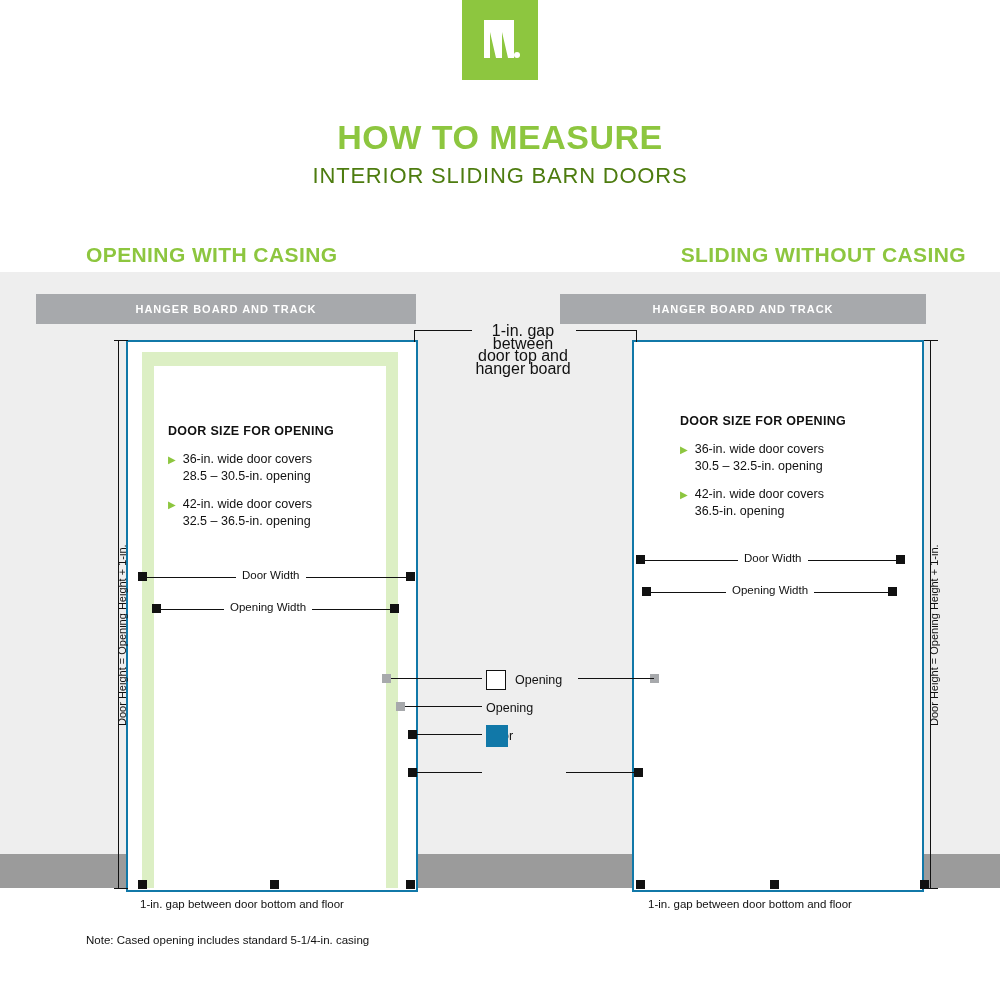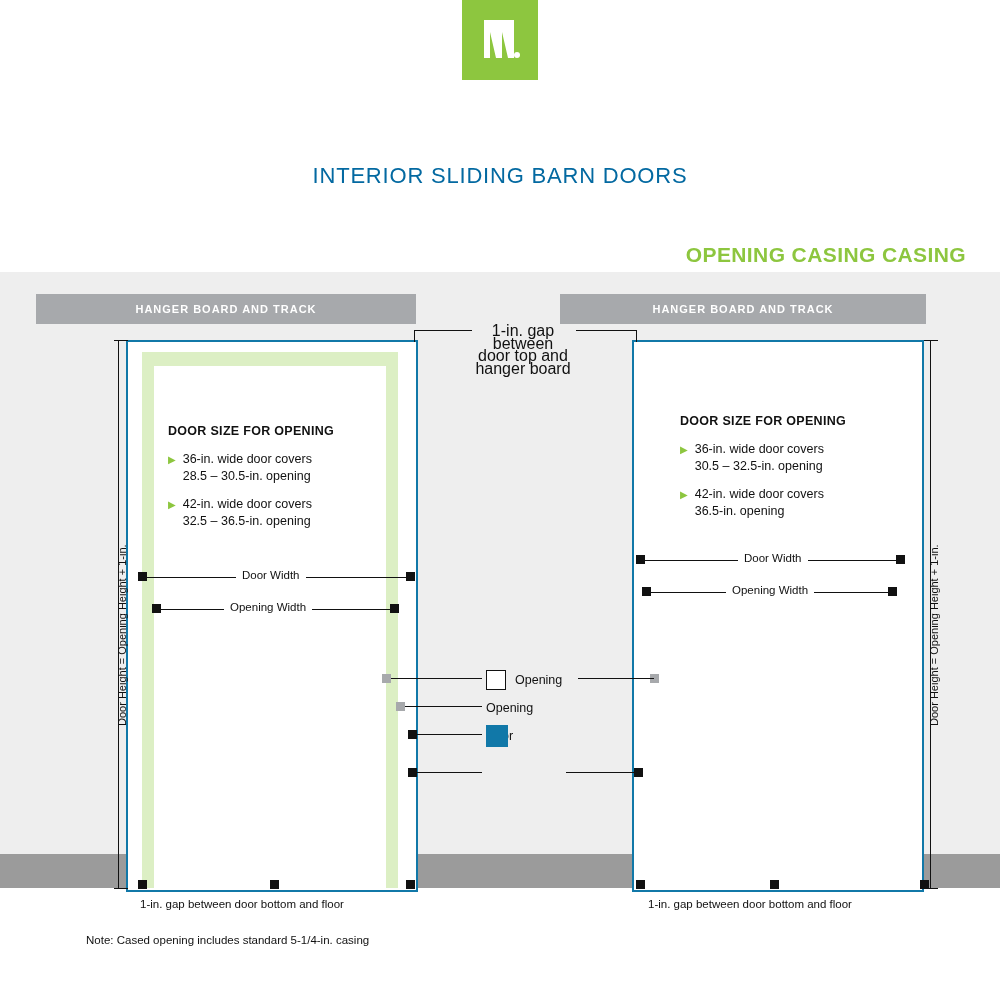--- a/index.html
+++ b/index.html
@@ -43,21 +43,21 @@
     color: #8dc63f;
   }
   .subtitle {
     position: absolute;
     top: 163px;
     left: 0;
     width: 1000px;
     text-align: center;
     font-size: 22px;
     letter-spacing: 0.8px;
-    color: #0369a1;
+    color: #4d7c0f;
   }
 
   .section-head {
     position: absolute;
     font-size: 21px;
     font-weight: bold;
     color: #8dc63f;
     letter-spacing: 0.4px;
   }
   .section-head.left  { left: 86px;  top: 243px; }
@@ -243,23 +243,25 @@
 <div class="page">
 
   <div class="logo">
     <svg width="76" height="80" viewBox="0 0 76 80">
       <path d="M22 22 L22 58 L28 58 L28 32 L34 58 L40 58 L40 32 L46 58 L52 58 L52 22 Z" fill="#ffffff"></path>
       <rect x="22" y="20" width="30" height="4" fill="#ffffff"></rect>
       <circle cx="55" cy="55" r="3" fill="#ffffff"></circle>
     </svg>
   </div>
 
+  <div class="title">HOW TO MEASURE</div>
   <div class="subtitle">INTERIOR SLIDING BARN DOORS</div>
 
-  <div class="section-head right">OPENING CASING CASING</div>
+  <div class="section-head left">OPENING WITH CASING</div>
+  <div class="section-head right">SLIDING WITHOUT CASING</div>
 
   <div class="gray-band"></div>
   <div class="floor"></div>
   <div class="floor-below"></div>
 
   <div class="hanger left">HANGER BOARD AND TRACK</div>
   <div class="door left"></div>
   <div class="casing"></div>
   <div class="opening-left"></div>
 

